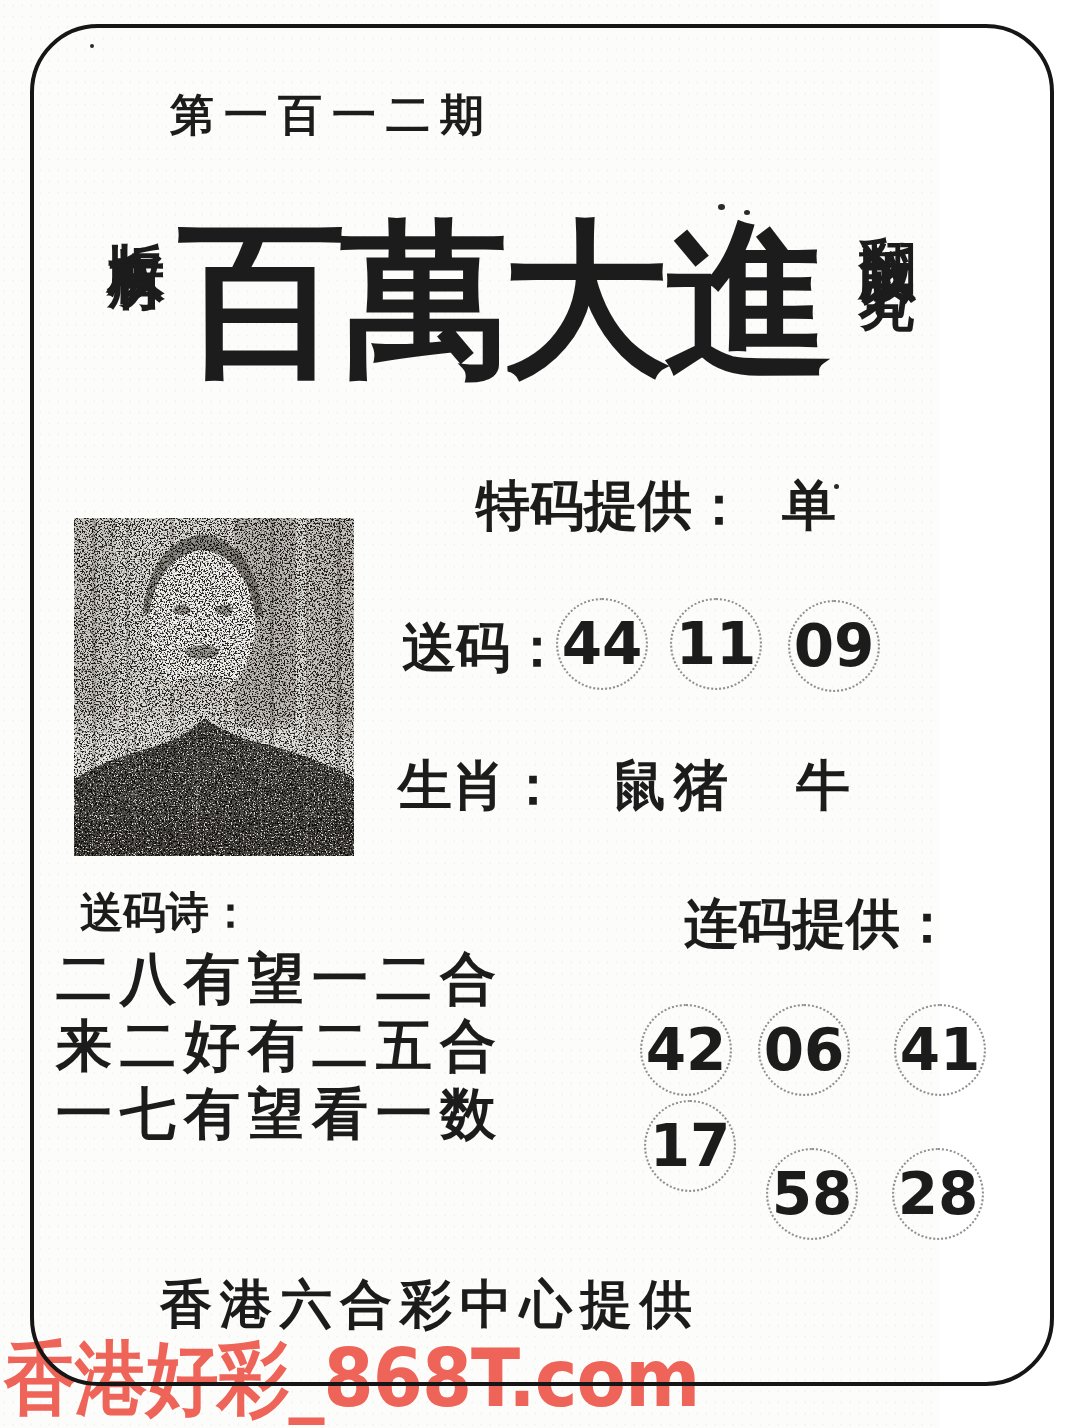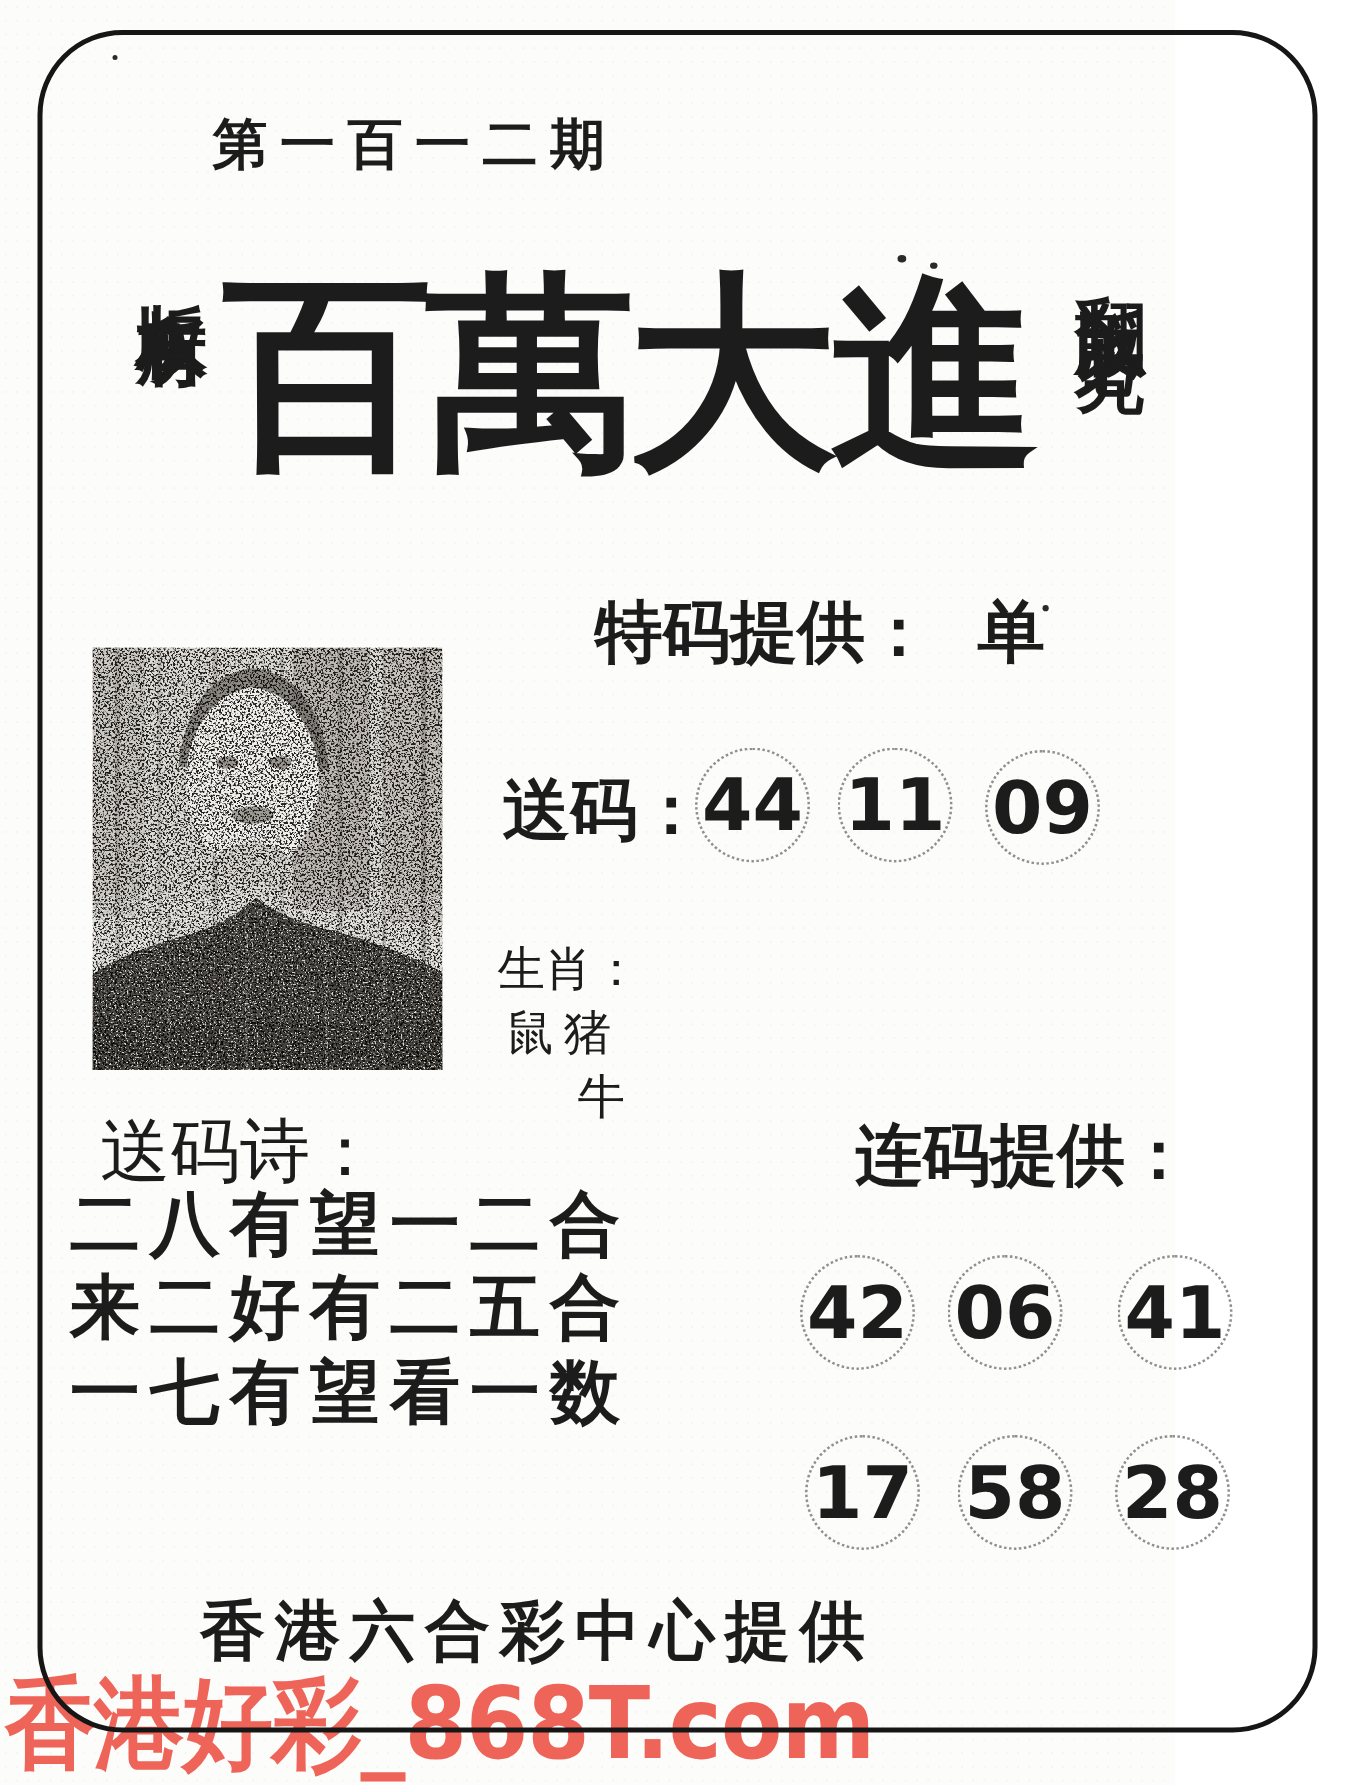--- a/index.html
+++ b/index.html
@@ -26,30 +26,30 @@
   }
   .v-left{left:97px;top:198px;letter-spacing:4px;}
   .v-right{left:848px;top:190px;letter-spacing:12px;}
   .main-title{
     left:178px;top:192px;font-size:168px;font-weight:900;
     letter-spacing:-6px;line-height:1.3;z-index:2;white-space:nowrap;
   }
   .row{display:flex;align-items:center;z-index:2;}
   .special-row{left:476px;top:470px;font-size:54px;font-weight:700;gap:36px;}
   .gift-label{left:402px;top:612px;font-size:54px;font-weight:700;z-index:2;}
-  .zodiac-row{left:398px;top:750px;font-size:38px;font-weight:400;flex-direction:column;}
+  .zodiac-row{left:398px;top:750px;font-size:54px;font-weight:700;}
   .zodiac-row .lbl{margin-right:52px;}
   .zodiac-row .v1{margin-right:60px;letter-spacing:8px;}
   .badge{
     position:absolute;width:92px;height:92px;border:2px dotted #8f8f8f;border-radius:50%;
     display:flex;align-items:center;justify-content:center;
     font-family:"DejaVu Sans","Liberation Sans",sans-serif;
     font-size:58px;font-weight:600;color:#1c1c1c;z-index:2;box-sizing:border-box;
   }
-  .poem-title{left:80px;top:884px;font-size:56px;font-weight:400;z-index:2;}
+  .poem-title{left:80px;top:884px;font-size:43px;font-weight:700;z-index:2;}
   .poem-line{font-size:56px;font-weight:600;letter-spacing:8px;z-index:2;}
   .pl1{left:56px;top:942px;text-align:right;}
   .pl2{left:56px;top:1009px;}
   .pl3{left:56px;top:1077px;}
   .consec-label{left:684px;top:888px;font-size:54px;font-weight:700;z-index:2;}
   .provider{left:160px;top:1270px;font-size:52px;font-weight:600;letter-spacing:8px;z-index:2;}
   .watermark{
     left:4px;top:1326px;font-size:80px;font-weight:800;
     font-family:"DejaVu Sans","Liberation Sans",sans-serif;
     color:#ee6459;letter-spacing:-1px;white-space:nowrap;
@@ -131,21 +131,21 @@
 
   <div class="abs poem-title cjk">送码诗：</div>
   <div class="abs poem-line pl1 cjk">二八有望一二合</div>
   <div class="abs poem-line pl2 cjk">来二好有二五合</div>
   <div class="abs poem-line pl3 cjk">一七有望看一数</div>
 
   <div class="abs consec-label cjk">连码提供：</div>
   <div class="badge" style="left:640px;top:1004px;">42</div>
   <div class="badge" style="left:758px;top:1004px;">06</div>
   <div class="badge" style="left:894px;top:1004px;">41</div>
-  <div class="badge" style="left:644px;top:1148px;">17</div>
+  <div class="badge" style="left:644px;top:1100px;">17</div>
   <div class="badge" style="left:766px;top:1148px;">58</div>
   <div class="badge" style="left:892px;top:1148px;">28</div>
 
   <div class="abs provider cjk">香港六合彩中心提供</div>
 
   <div class="abs watermark">香港好彩_868T.com</div>
 
   <div class="dot" style="left:718px;top:204px;width:7px;height:6px;"></div>
   <div class="dot" style="left:744px;top:210px;width:6px;height:5px;"></div>
   <div class="dot" style="left:834px;top:484px;width:5px;height:5px;"></div>

